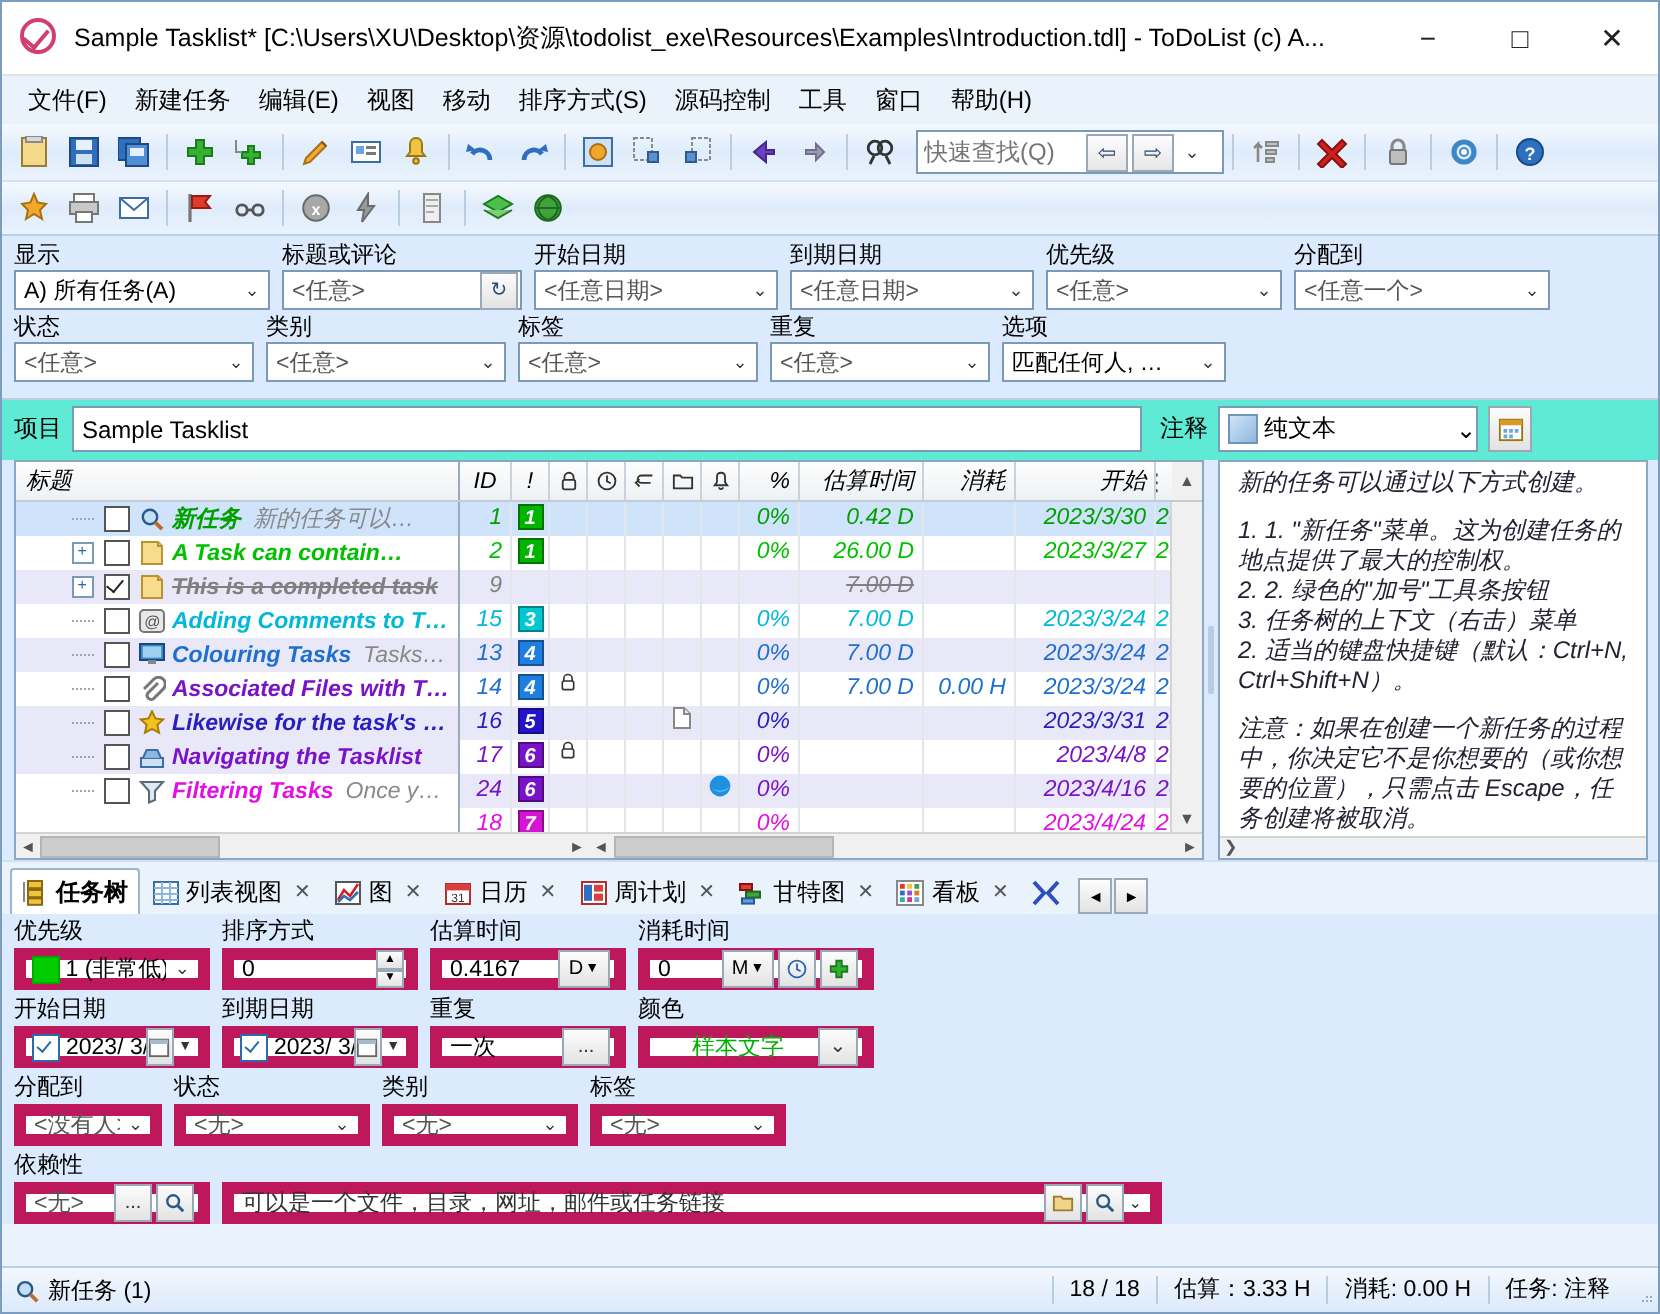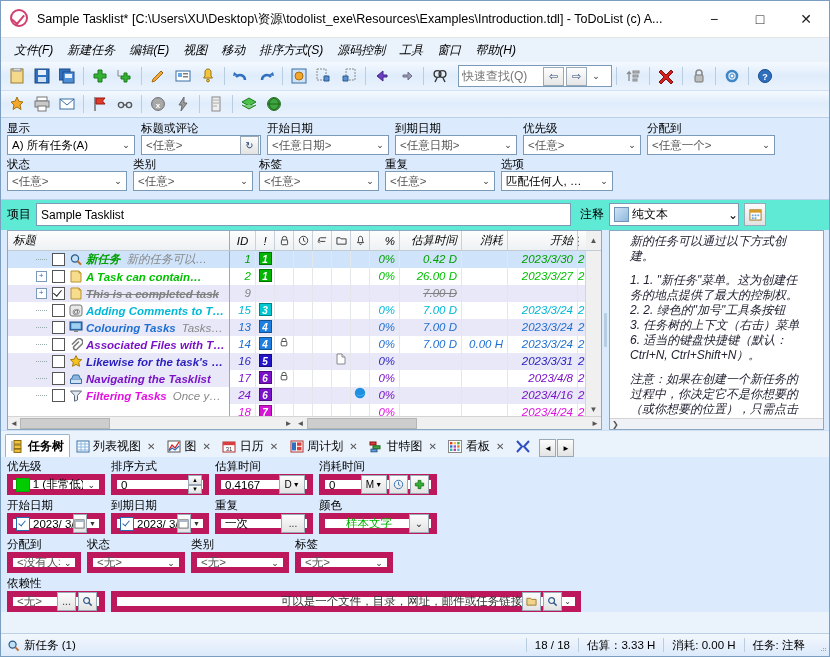--- a/index.html
+++ b/index.html
@@ -16,21 +16,21 @@
   .tb-icon{width:22px;height:22px;margin-left:8px;margin-right:6px;flex:0 0 auto;position:relative;}
   .tb-icon .circ{position:absolute;left:1px;top:1px;width:18px;height:18px;border:2px solid #d13f6e;border-radius:50%;box-sizing:border-box;}
   .tb-icon .chk{position:absolute;left:5px;top:4px;width:6px;height:10px;border-right:2px solid #d13f6e;border-bottom:2px solid #d13f6e;transform:rotate(40deg);}
   .tb-title{flex:1 1 auto;font-size:12.5px;color:#000;white-space:nowrap;overflow:hidden;text-overflow:ellipsis;padding-right:8px;}
   .wbtns{display:flex;height:36px;flex:0 0 auto;}
   .wbtn{width:46px;height:36px;display:flex;align-items:center;justify-content:center;font-size:14px;color:#222;}
   .wbtn span{display:block;line-height:1;}
 
   
   .menubar{height:24px;background:#eaf2fb;display:flex;align-items:center;padding-left:6px;border-bottom:0;}
-  .menuitem{padding:3px 7px;font-size:12px;color:#000;white-space:nowrap;font-style:italic;}
+  .menuitem{padding:3px 7px;font-size:12px;color:#000;white-space:nowrap;}
 
   
   .toolbar{height:28px;display:flex;align-items:center;padding-left:4px;gap:1px;
     background:linear-gradient(to bottom,#f4f9ff 0%,#dfecfb 50%,#eaf3fd 100%);border-bottom:1px solid #cfe0f2;}
   .toolbar2{height:26px;border-bottom:1px solid #b9d0e6;}
   .tbtn{width:22px;height:22px;display:flex;align-items:center;justify-content:center;position:relative;border:1px solid transparent;border-radius:2px;}
   .tsep{width:1px;height:18px;background:#b9cde0;margin:0 3px;}
   .qsearch{display:flex;align-items:center;height:20px;margin-left:5px;background:#fff;border:1px solid #7a9ab8;width:152px;}
   .qsearch input{border:0;outline:none;font-size:12px;width:78px;padding-left:3px;background:transparent;color:#333;font-family:inherit;}
   .qs-btn{width:19px;height:17px;margin:0 1px;border:1px solid #9aa9b8;background:linear-gradient(#fdfdfd,#e6e6e6);display:flex;align-items:center;justify-content:center;font-size:11px;color:#2c4a76;}
@@ -89,21 +89,21 @@
   .pbadge{display:inline-block;width:13px;height:13px;line-height:13px;text-align:center;color:#fff;font-size:10px;font-weight:bold;border:1px solid rgba(0,0,0,.35);box-sizing:border-box;}
 
   .hscroll{height:12px;background:#f0f0f0;border-top:1px solid #d4d4d4;display:flex;align-items:center;}
   .hs-arrow{width:12px;height:11px;font-size:8px;display:flex;align-items:center;justify-content:center;color:#555;}
   .hs-thumb{height:9px;background:#cdcdcd;border:1px solid #b5b5b5;}
 
   .vsplit{flex:0 0 7px;display:flex;align-items:center;justify-content:center;background:#dbeafc;}
   .vsplit .grip{width:3px;height:34px;background:#b6cde3;border-radius:1px;}
 
   .notepanel{flex:1 1 auto;display:flex;flex-direction:column;border:1px solid #8aa8c4;background:#fff;box-sizing:border-box;overflow:hidden;}
-  .notebody{flex:1 1 auto;padding:3px 20px;font-size:12px;line-height:15px;color:#223;overflow:hidden;}
+  .notebody{flex:1 1 auto;padding:3px 9px;font-size:12px;line-height:15px;color:#223;overflow:hidden;}
   .notebody p{margin:0 0 9px 0;}
   .notebody .ol{margin:0;}
 
   
   .tabstrip{height:26px;background:#eaf2fb;display:flex;align-items:flex-end;padding-left:4px;border-top:1px solid #cfe0f2;}
   .tab{display:flex;align-items:center;height:22px;padding:0 5px 0 4px;font-size:12px;border:1px solid transparent;border-bottom:0;gap:3px;}
   .tab.active{background:#fff;border-color:#9ab4cc;border-top-left-radius:2px;border-top-right-radius:2px;font-weight:bold;}
   .tabicon{width:15px;height:14px;display:flex;align-items:center;justify-content:center;font-size:11px;line-height:1;}
   .tabx{font-size:10px;color:#555;margin-left:3px;}
   .tabnav{display:flex;margin-left:3px;gap:1px;}
@@ -857,21 +857,21 @@
         <div class="grip"></div>
       </div>
 
     <div class="notepanel">
       <div class="notebody">
         <p>新的任务可以通过以下方式创建。</p>
         <div class="ol">
           <div>1. 1. "新任务"菜单。这为创建任务的地点提供了最大的控制权。</div>
           <div>2. 2. 绿色的"加号"工具条按钮</div>
           <div>3. 任务树的上下文（右击）菜单</div>
-          <div>6. 适当的键盘快捷键（默认：Ctrl+N, Ctrl+Shift+N）。</div>
+          <div>2. 适当的键盘快捷键（默认：Ctrl+N, Ctrl+Shift+N）。</div>
         </div>
         <p style="margin-top:9px">注意：如果在创建一个新任务的过程中，你决定它不是你想要的（或你想要的位置），只需点击 Escape，任务创建将被取消。</p>
       </div>
       <div style="height:11px;background:#eef2f7;border-top:1px solid #d4d4d4;display:flex;align-items:center;padding-left:2px;font-size:8px;color:#555;">❯</div>
     </div>
   </div>
 
   <div class="tabstrip" id="tabstrip">
       <div class="tab active">
         <span class="tabicon">
@@ -1109,21 +1109,21 @@
           <div class="iconbtn">
             <svg width="11" height="11" viewBox="0 0 12 12">
                 <circle cx="5" cy="5" r="3.2" fill="none" stroke="#2c5a88" stroke-width="1.3"></circle>
                 <path d="M7.4 7.4L10.5 10.5" stroke="#2c5a88" stroke-width="1.6"></path>
               </svg>
           </div>
         </div>
       </div>
       <div class="dgroup" style="flex:1 1 auto">
         <div class="dctl" style="width:470px">
-          <div class="val" style="color:#333;text-align:right;">可以是一个文件，目录，网址，邮件或任务链接</div>
+          <div class="val" style="color:#333;text-align:left;">可以是一个文件，目录，网址，邮件或任务链接</div>
           <div class="iconbtn">
             <svg width="11" height="11" viewBox="0 0 12 12">
                 <path d="M1 2.5h4l1 1.2h5V10H1z" fill="#f1d48a" stroke="#9a7c2e"></path>
               </svg>
           </div>
           <div class="iconbtn">
             <svg width="11" height="11" viewBox="0 0 12 12">
                 <circle cx="5" cy="5" r="3.2" fill="none" stroke="#2c5a88" stroke-width="1.3"></circle>
                 <path d="M7.4 7.4L10.5 10.5" stroke="#2c5a88" stroke-width="1.6"></path>
               </svg>

